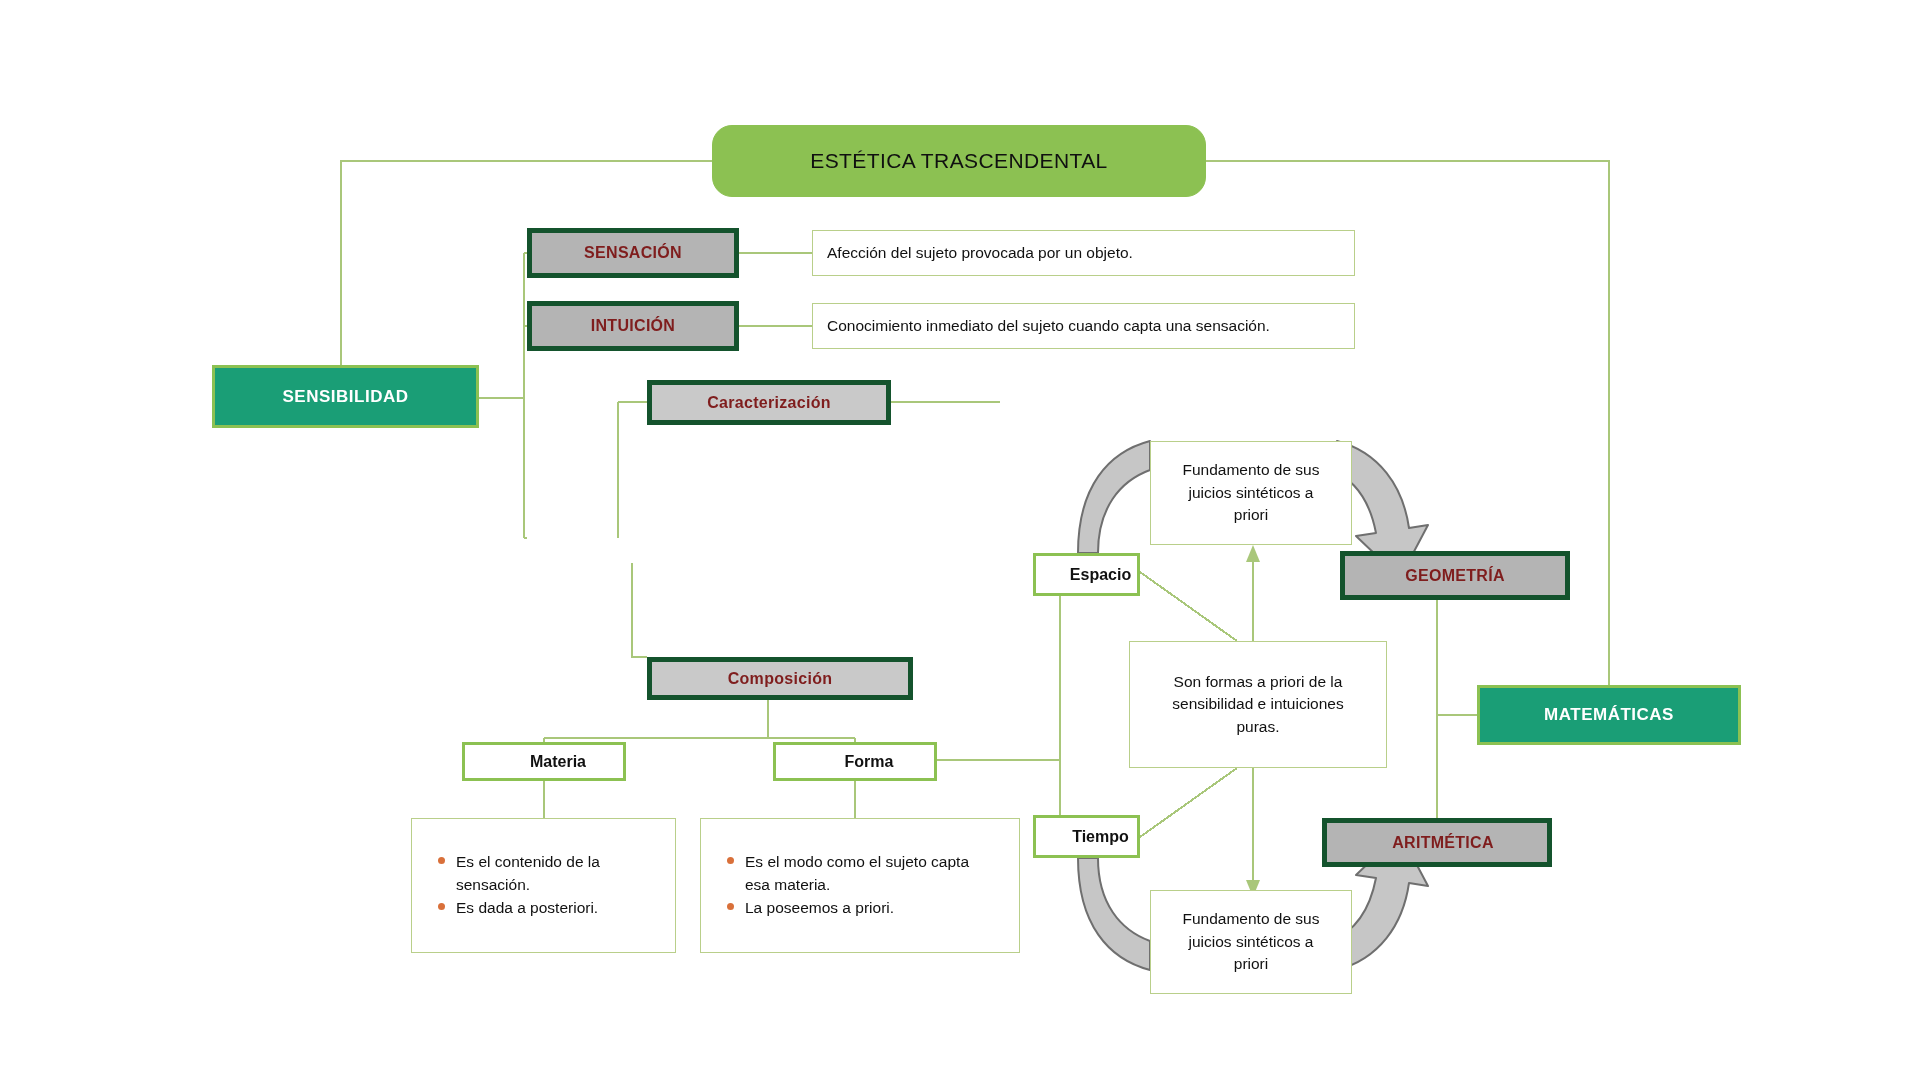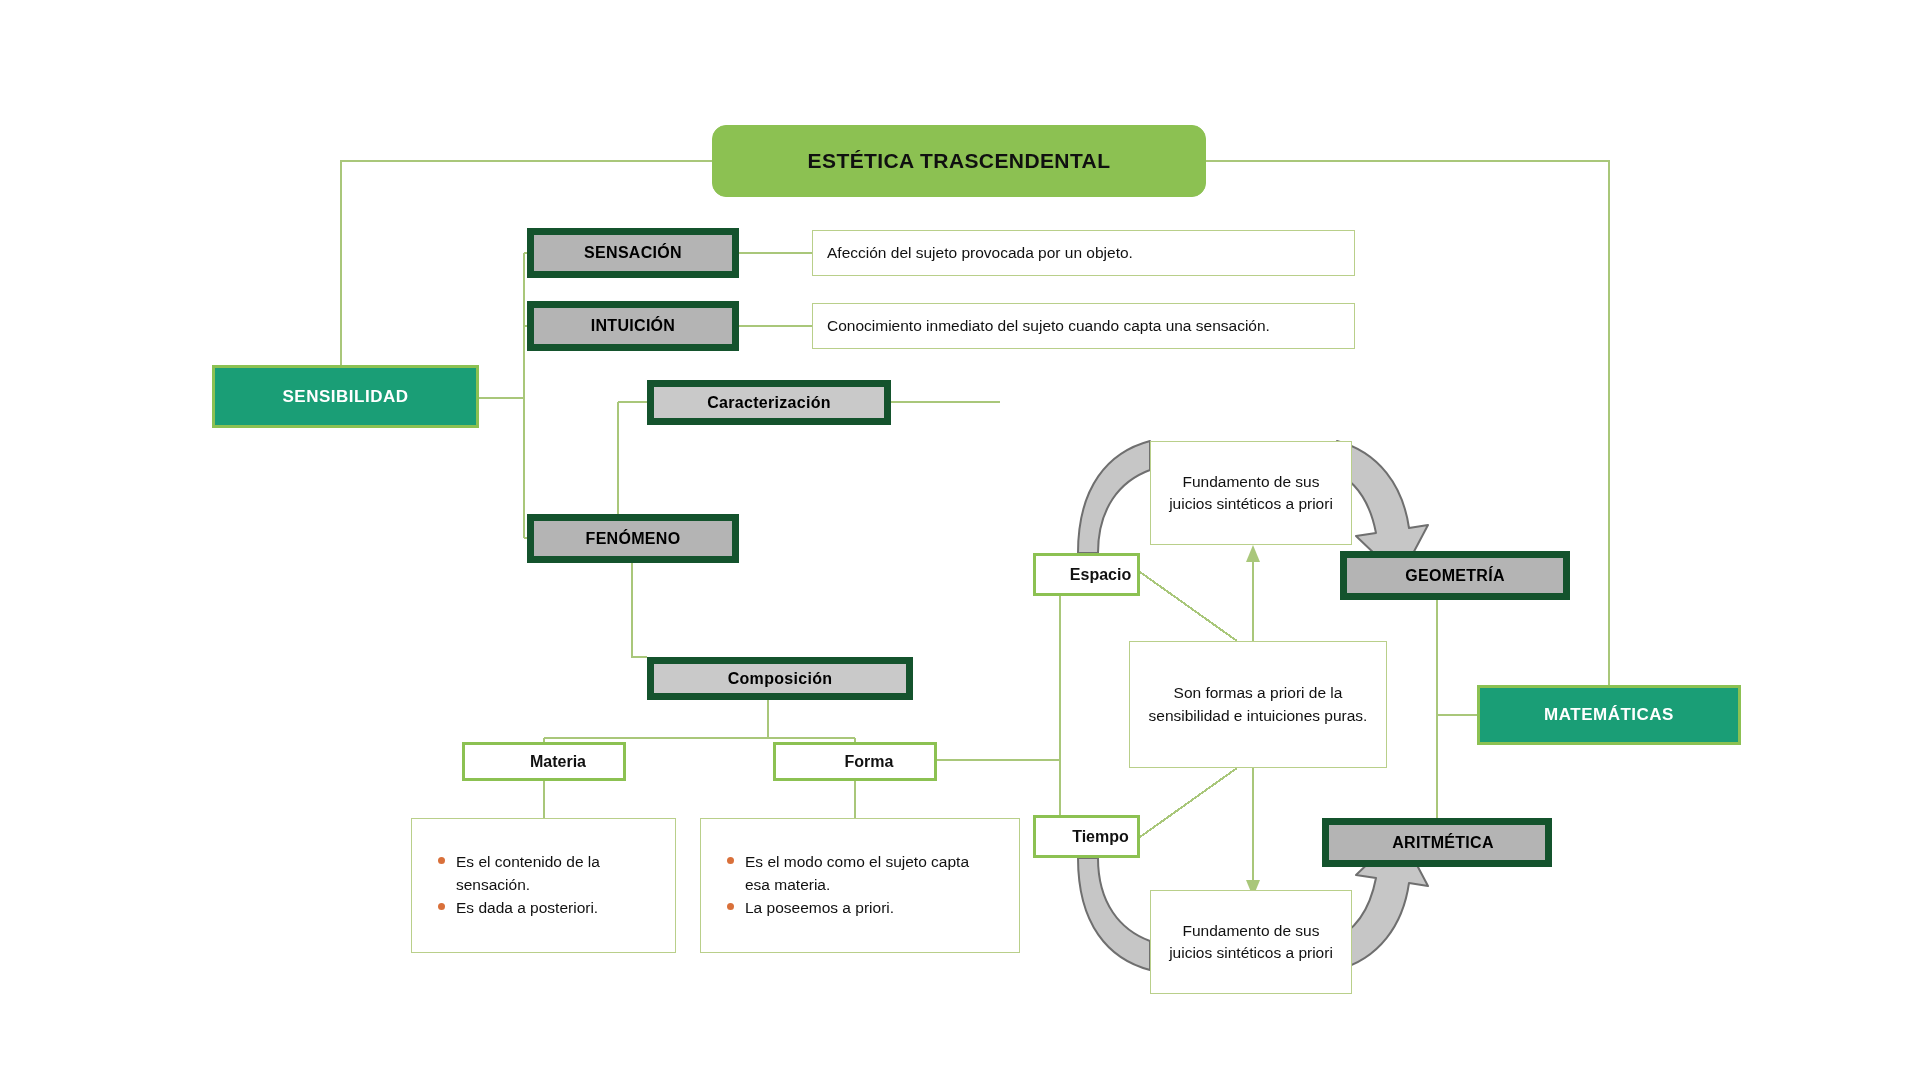--- a/index.html
+++ b/index.html
@@ -10,47 +10,47 @@
     color:#111;
     overflow:hidden;
   }
   #canvas{position:relative;width:1920px;height:1080px;background:#fff;}
   #edges{position:absolute;left:0;top:0;width:1920px;height:1080px;}
 
   .node{position:absolute;box-sizing:border-box;display:flex;align-items:center;justify-content:center;text-align:center;}
 
   
   .n-root{
-    background:#8cc152;border:1px solid #8cc152;border-radius:14px;
-    font-weight:bold;font-size:21px;letter-spacing:.4px;color:#101010;
+    background:#8cc152;border:1px solid #8cc152;border-radius:20px;
+    font-weight:normal;font-size:21px;letter-spacing:.4px;color:#101010;
   }
   
   .n-teal{
     background:#1a9e76;border:3px solid #8cc152;
     color:#ffffff;font-weight:bold;font-size:17px;letter-spacing:.5px;
   }
   
   .n-gray{
-    background:#b4b4b4;border:7px solid #14532d;
-    color:#000000;font-weight:bold;font-size:16px;letter-spacing:.3px;
+    background:#b4b4b4;border:5px solid #14532d;
+    color:#7f1d1d;font-weight:bold;font-size:16px;letter-spacing:.3px;
   }
   .n-gray-light{ background:#c9c9c9; }
   
   .n-white{
     background:#ffffff;border:3px solid #8cc152;
     color:#111;font-weight:bold;font-size:16px;padding-left:28px;
   }
   
   .n-desc{
     background:#ffffff;border:1px solid #b9cf8a;
     color:#111;font-weight:normal;font-size:15.5px;
     justify-content:flex-start;text-align:left;
     padding:0 14px;line-height:1.45;
   }
-  .n-desc.center{justify-content:flex-start;text-align:center;padding:0 10px;}
+  .n-desc.center{justify-content:flex-start;text-align:center;padding:0 21px;}
 
   .bullets{list-style:none;margin:0;padding:0;width:100%;}
   .bullets li{
     position:relative;padding-left:22px;margin:1px 0;
     font-size:15.5px;line-height:1.45;
   }
   .bullets li::before{
     content:"";position:absolute;left:4px;top:6px;
     width:7px;height:7px;border-radius:50%;background:#d9703a;
   }
@@ -168,23 +168,20 @@
     <span>INTUICIÓN</span>
   </div>
   <div class="node n-desc" style="left:812px;top:303px;width:543px;height:46px;">
     <span>Conocimiento inmediato del sujeto cuando capta una sensación.</span>
   </div>
 
   <div class="node n-gray n-gray-light" style="left:647px;top:380px;width:244px;height:45px;">
     <span>Caracterización</span>
   </div>
 
-  <div class="node n-gray" style="left:527px;top:514px;width:212px;height:49px;">
-    <span>FENÓMENO</span>
-  </div>
 
   <div class="node n-gray n-gray-light" style="left:647px;top:657px;width:266px;height:43px;">
     <span>Composición</span>
   </div>
 
   <div class="node n-white" style="left:462px;top:742px;width:164px;height:39px;">
     <span>Materia</span>
   </div>
   <div class="node n-desc" style="left:411px;top:818px;width:265px;height:135px;">
     <div class="bwrap">

